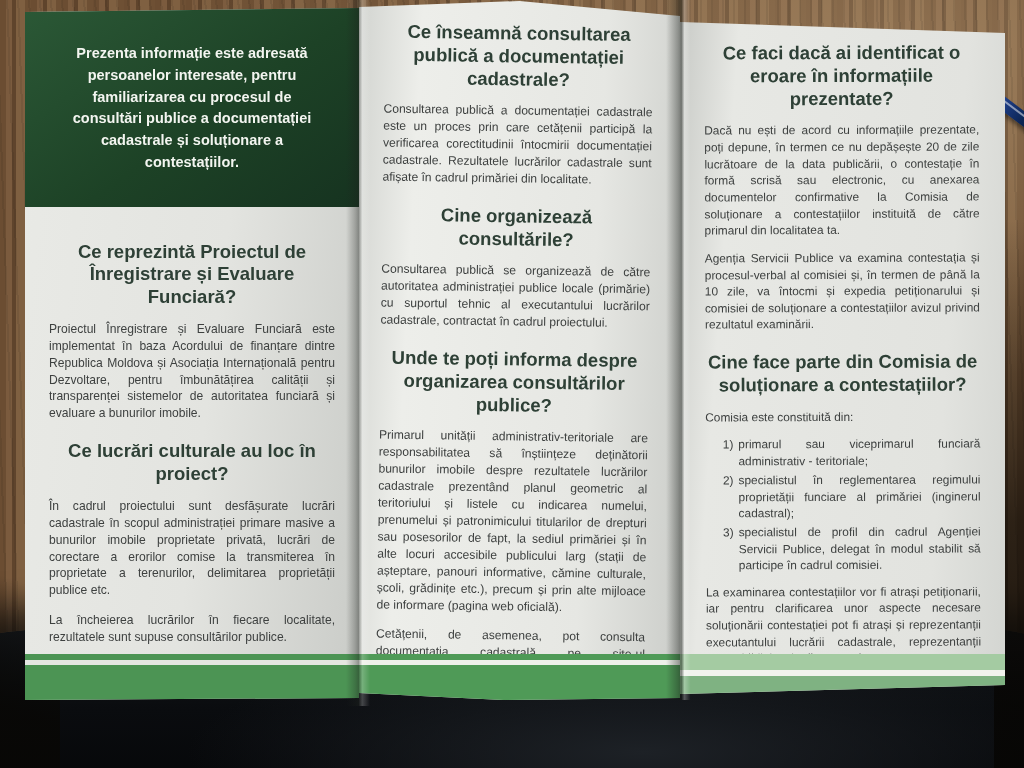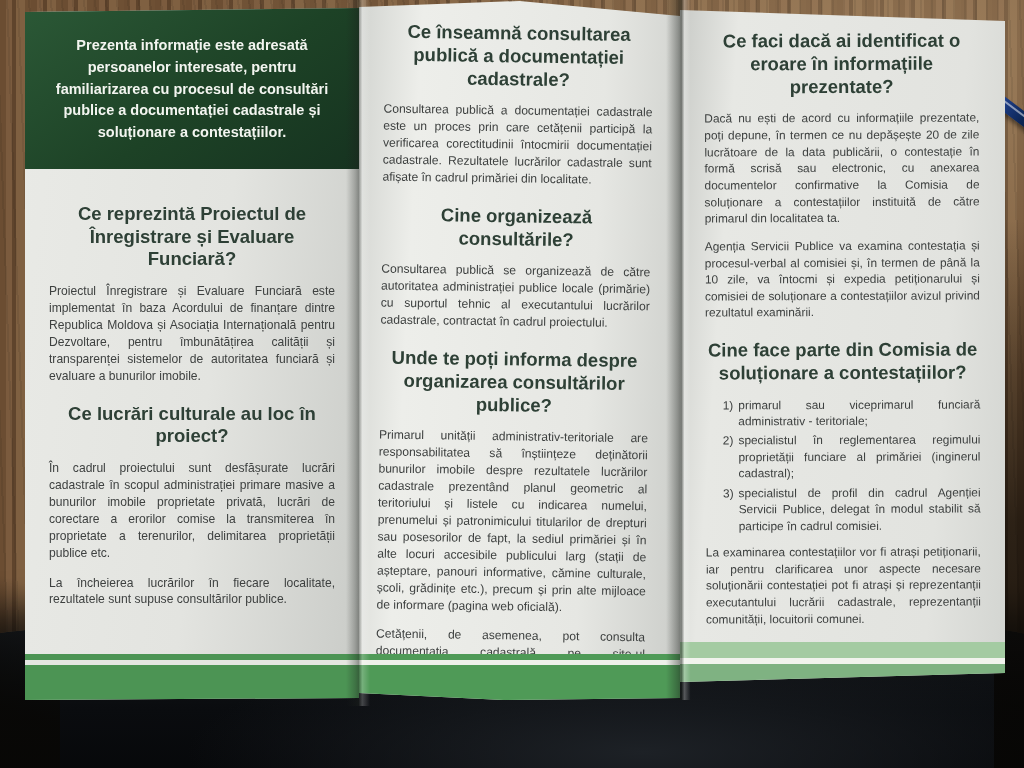--- a/index.html
+++ b/index.html
@@ -67,21 +67,21 @@
     left:25px;top:8px;width:334px;height:692px;
     background:linear-gradient(97deg,#e9eae6 0%, #e3e4e0 55%, #cbcdc9 97%);
     clip-path:polygon(0 4px,100% 0,100% calc(100% - 2px),0 100%);
   }
   .panel-middle{
     left:359px;top:1px;width:321px;height:699px;
     background:linear-gradient(93deg,#d2d4d0 0%, #edeeea 18%, #e6e7e3 70%, #cbcdc9 100%);
     clip-path:polygon(0 6px,50% 0,100% 15px,100% calc(100% - 2px),45% 100%,0 calc(100% - 7px));
   }
   .panel-right{
-    left:680px;top:10px;width:325px;height:672px;
+    left:680px;top:22px;width:325px;height:672px;
     background:linear-gradient(94deg,#c9cbc7 0%, #e7e8e4 16%, #e2e3df 78%, #d3d5d1 100%);
     clip-path:polygon(0 0,100% 11px,100% calc(100% - 9px),0 100%);
   }
   
   .crease{position:absolute;top:0;pointer-events:none;z-index:5;}
   .crease-1{
     left:346px;width:24px;height:706px;
     background:linear-gradient(90deg, transparent 0%, rgba(28,32,28,0.28) 38%, rgba(28,32,28,0.42) 52%, rgba(255,255,255,0.22) 68%, transparent 100%);
   }
   .crease-2{
@@ -89,21 +89,21 @@
     background:linear-gradient(90deg, transparent 0%, rgba(22,26,22,0.36) 42%, rgba(22,26,22,0.5) 55%, rgba(255,255,255,0.28) 66%, transparent 88%);
   }
 
   
   .intro-box{
     box-sizing:border-box;min-height:134px;
     padding:22px 20px 20px;
     background:linear-gradient(145deg,#2b5836 0%, var(--intro-box-bg,#1d4226) 55%, #163320 100%);
   }
   .intro-box p{
-    margin:5px;color:#f3f5f0;font-weight:bold;font-size:14.5px;line-height:1.5;text-align:center;
+    margin:13px;color:#f3f5f0;font-weight:bold;font-size:14.5px;line-height:1.5;text-align:center;
   }
 
   .panel-body{box-sizing:border-box;padding:0 24px;}
   .panel-left  .panel-body{padding-top:34px;}
   .panel-middle .panel-body{padding:20px 26px 0;transform:rotate(0.8deg);transform-origin:18% 0;}
   .panel-right .panel-body{padding:20px 25px 0;transform:rotate(-0.2deg);}
 
   h2.sec{
     color:var(--heading-text,#2e4036);
     font-size:18.5px;line-height:1.23;text-align:center;font-weight:bold;
@@ -183,20 +183,21 @@
     </div>
     <div class="band band-main"></div>
   </section>
 
   <section class="panel panel-right">
     <div class="panel-body">
       <h2 class="sec first">Ce faci dacă ai identificat o eroare în informațiile prezentate?</h2>
       <p class="para">Dacă nu ești de acord cu informațiile prezentate, poți depune, în termen ce nu depășește 20 de zile lucrătoare de la data publicării, o contestație în formă scrisă sau electronic, cu anexarea documentelor confirmative la Comisia de soluționare a contestațiilor instituită de către primarul din localitatea ta.</p>
       <p class="para">Agenția Servicii Publice va examina contestația și procesul-verbal al comisiei și, în termen de până la 10 zile, va întocmi și expedia petiționarului și comisiei de soluționare a contestațiilor avizul privind rezultatul examinării.</p>
       <h2 class="sec">Cine face parte din Comisia de soluționare a contestațiilor?</h2>
+      <p class="para lead-in">Comisia este constituită din:</p>
       <div class="members">
         <div class="member">
           <span class="num">1)</span>
           <span class="mtext">primarul sau viceprimarul funciară administrativ - teritoriale;</span>
         </div>
         <div class="member">
           <span class="num">2)</span>
           <span class="mtext">specialistul în reglementarea regimului proprietății funciare al primăriei (inginerul cadastral);</span>
         </div>
         <div class="member">

